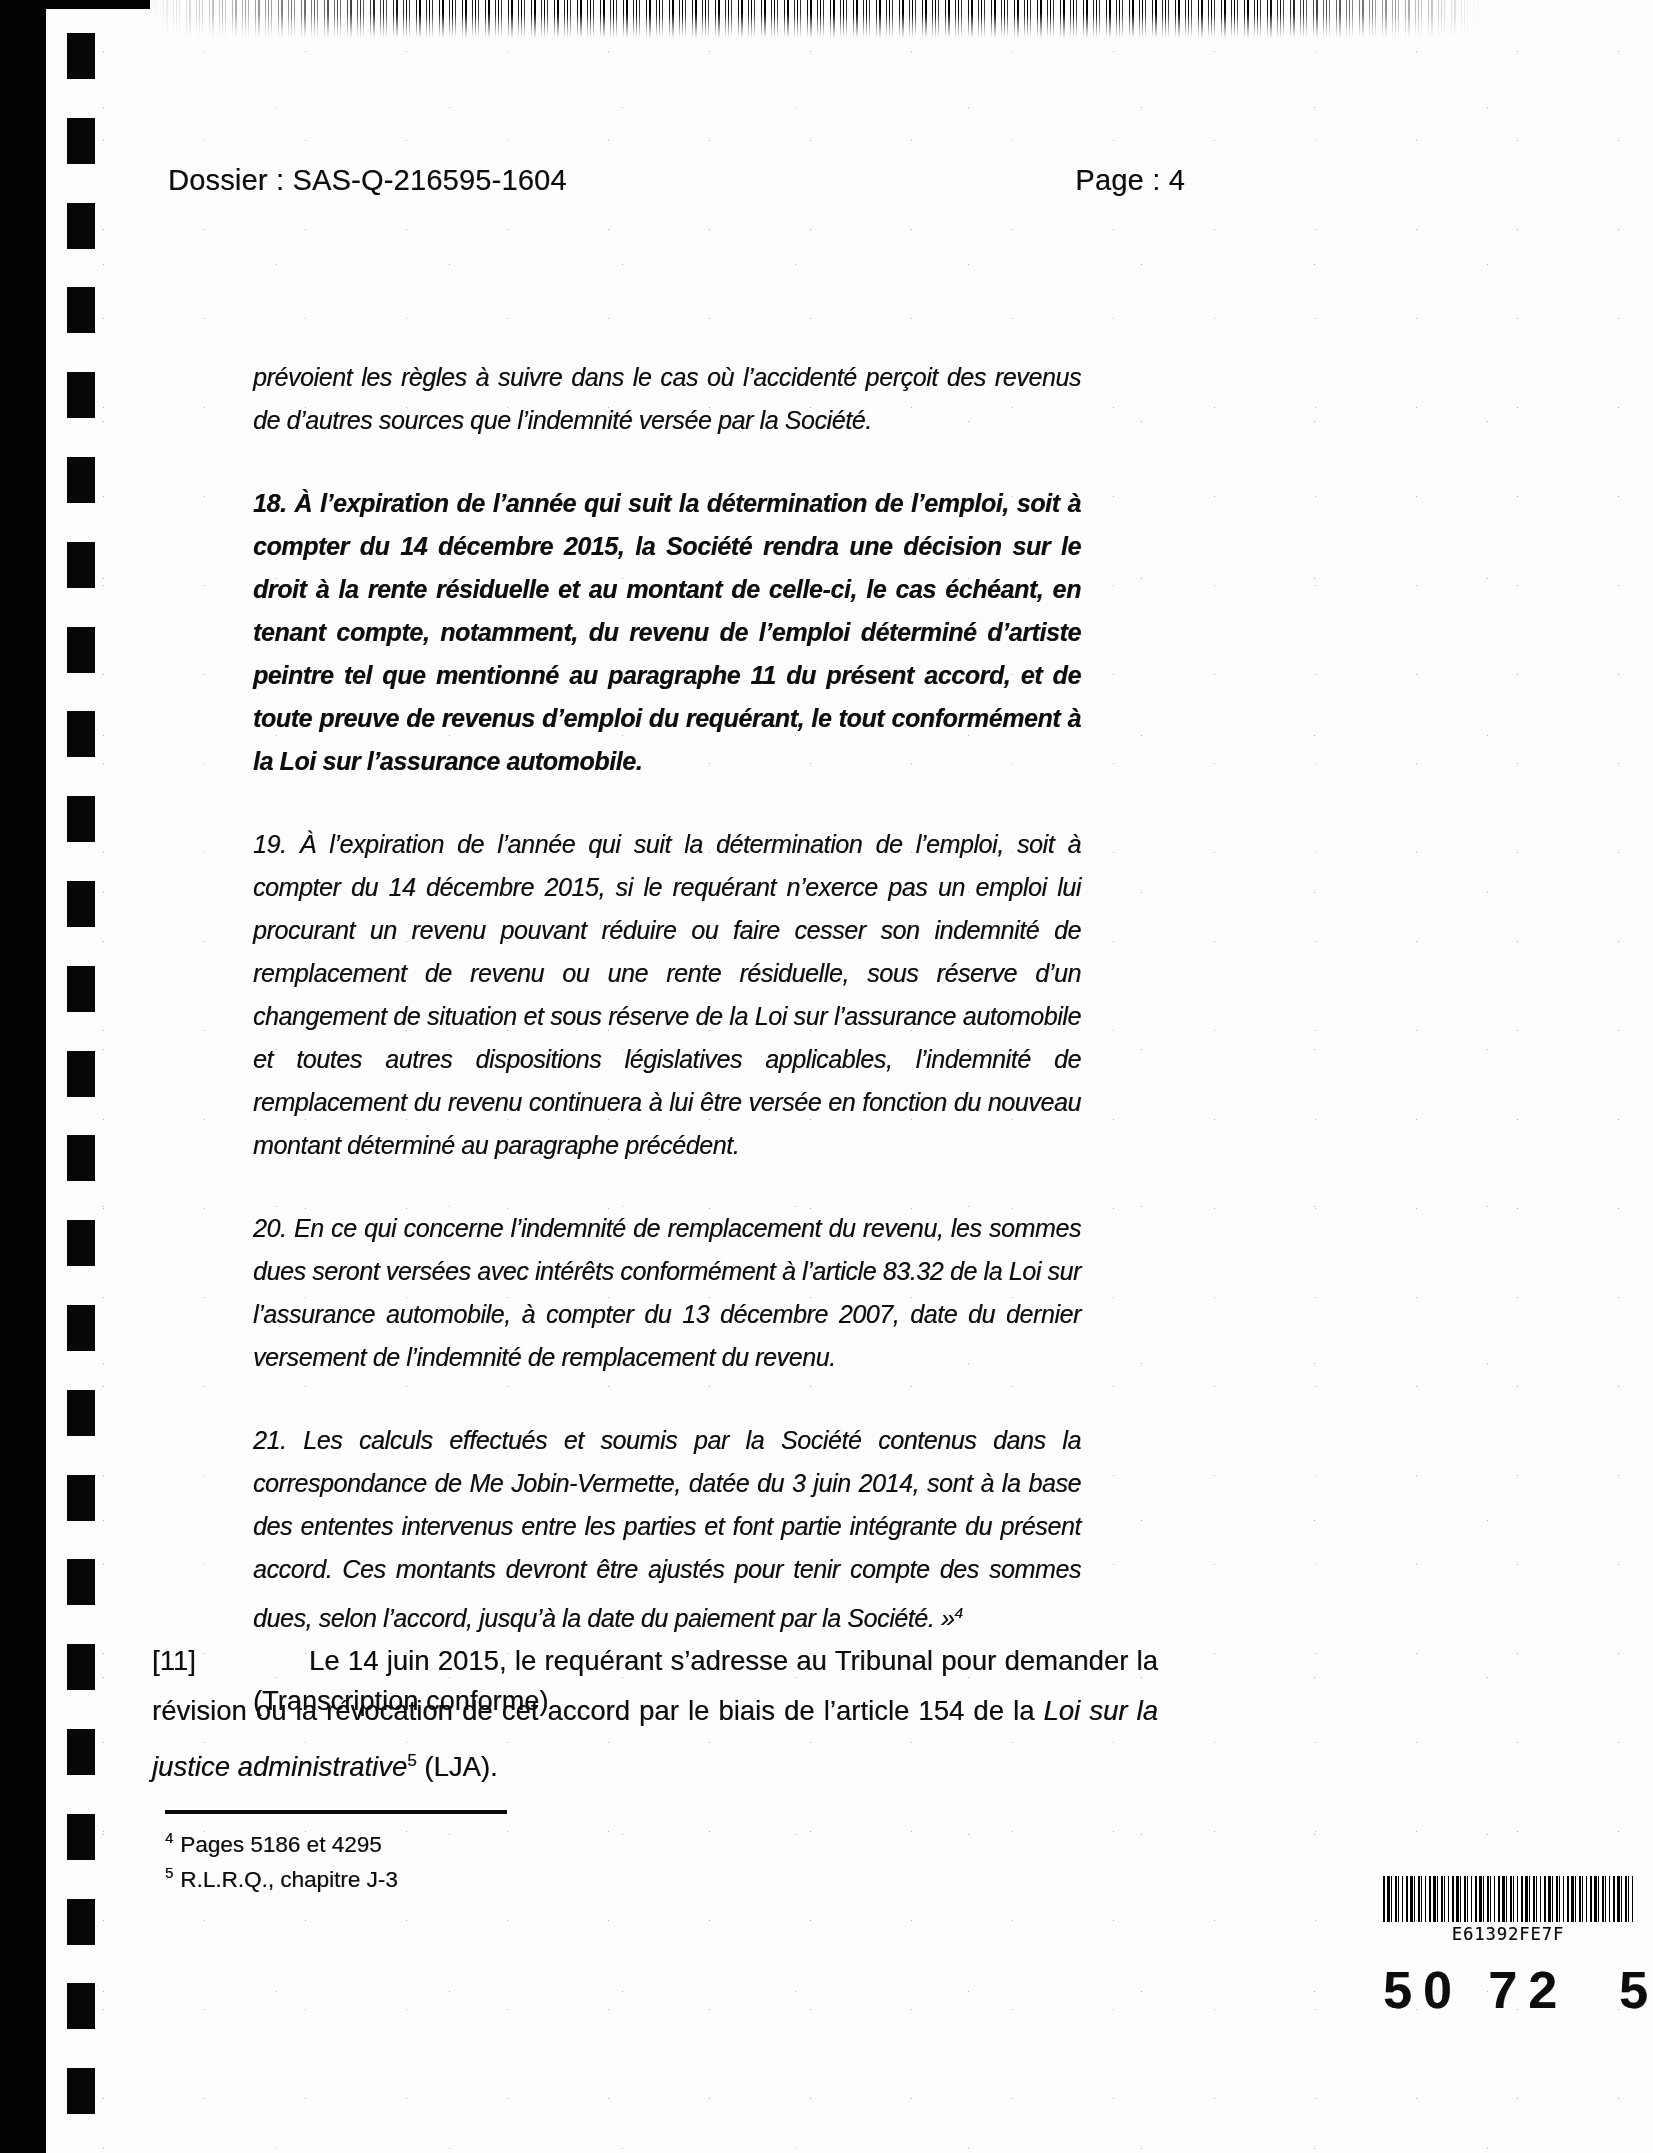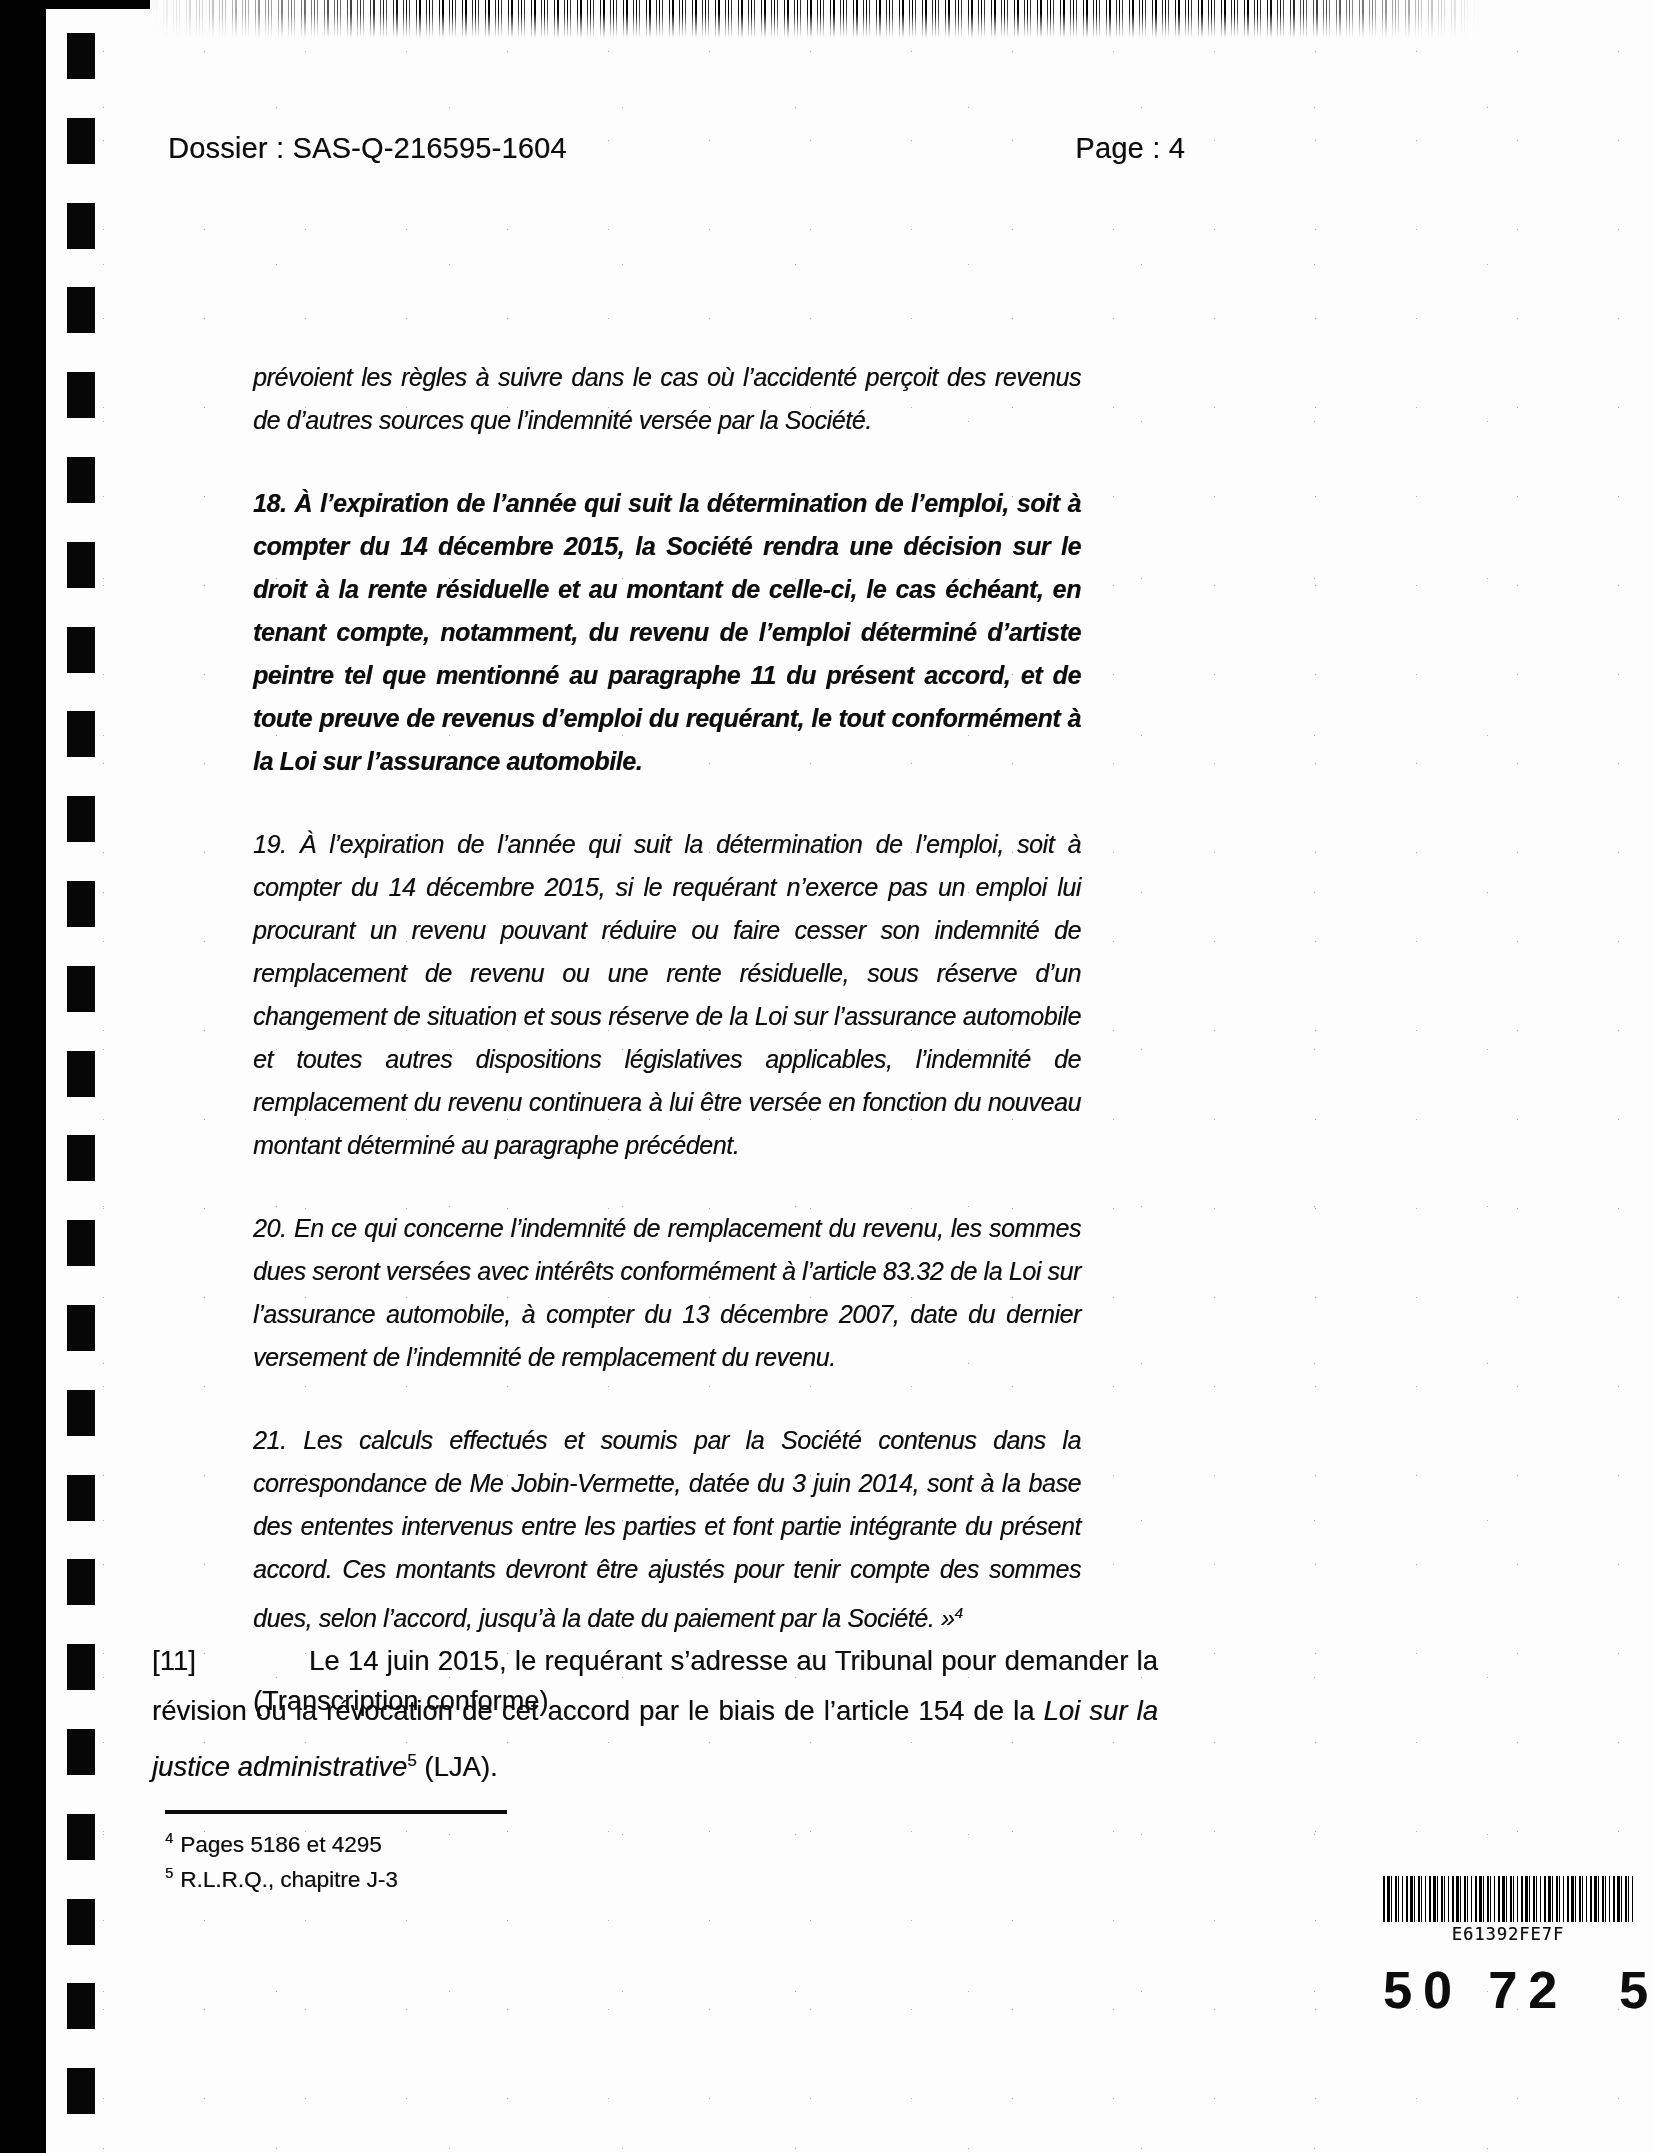--- a/index.html
+++ b/index.html
@@ -49,21 +49,21 @@
       linear-gradient(180deg, rgba(253,253,253,0) 0px, rgba(253,253,253,0) 13px,
                       rgba(253,253,253,0.6) 27px, #fdfdfd 38px),
       repeating-linear-gradient(90deg,
         #222 0px 1px, transparent 1px 3px, #000 3px 4px, transparent 4px 6px,
         #333 6px 7px, transparent 7px 13px, #111 13px 14px, transparent 14px 16px,
         #000 16px 18px, transparent 18px 23px);
   }
   .scanned { text-shadow: 0.4px 0 0 rgba(0,0,0,0.5); }
 
   .doc-header {
-    position: absolute; top: 132px; left: 168px; right: 468px;
+    position: absolute; top: 164px; left: 168px; right: 468px;
     display: flex; justify-content: space-between;
     font-size: 29px; letter-spacing: 0.2px; align-items: center;
   }
 
   .quote-block {
     position: absolute; top: 356px; left: 253px; width: 828px;
     font-style: italic;
     font-size: 25px; line-height: 43px;
     letter-spacing: -0.4px;
     text-align: justify;

